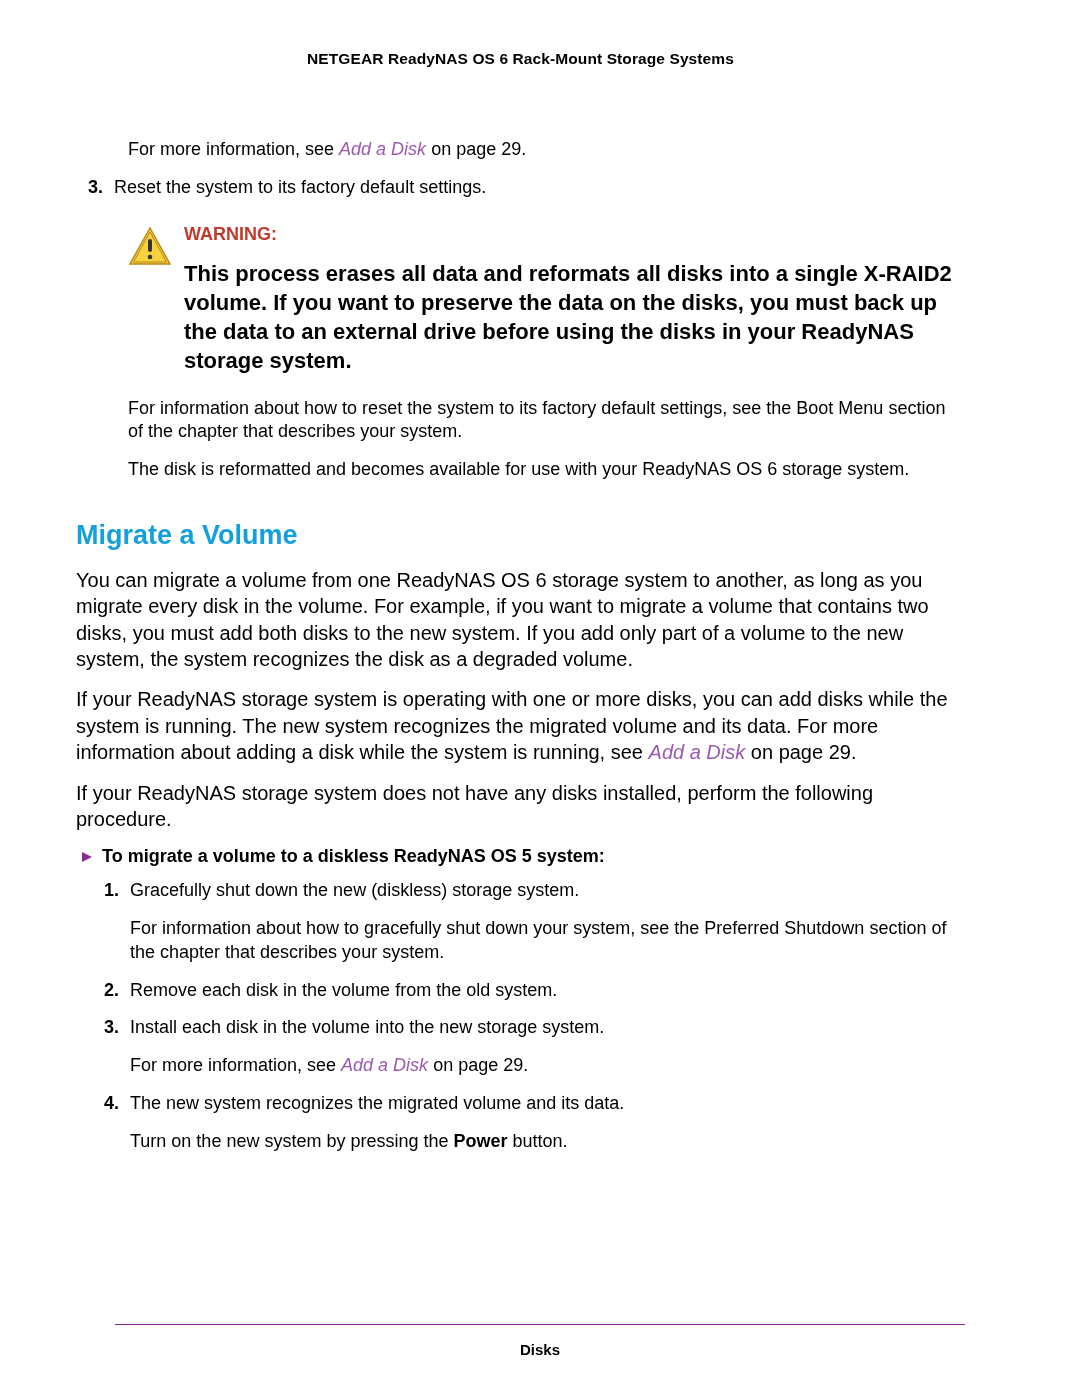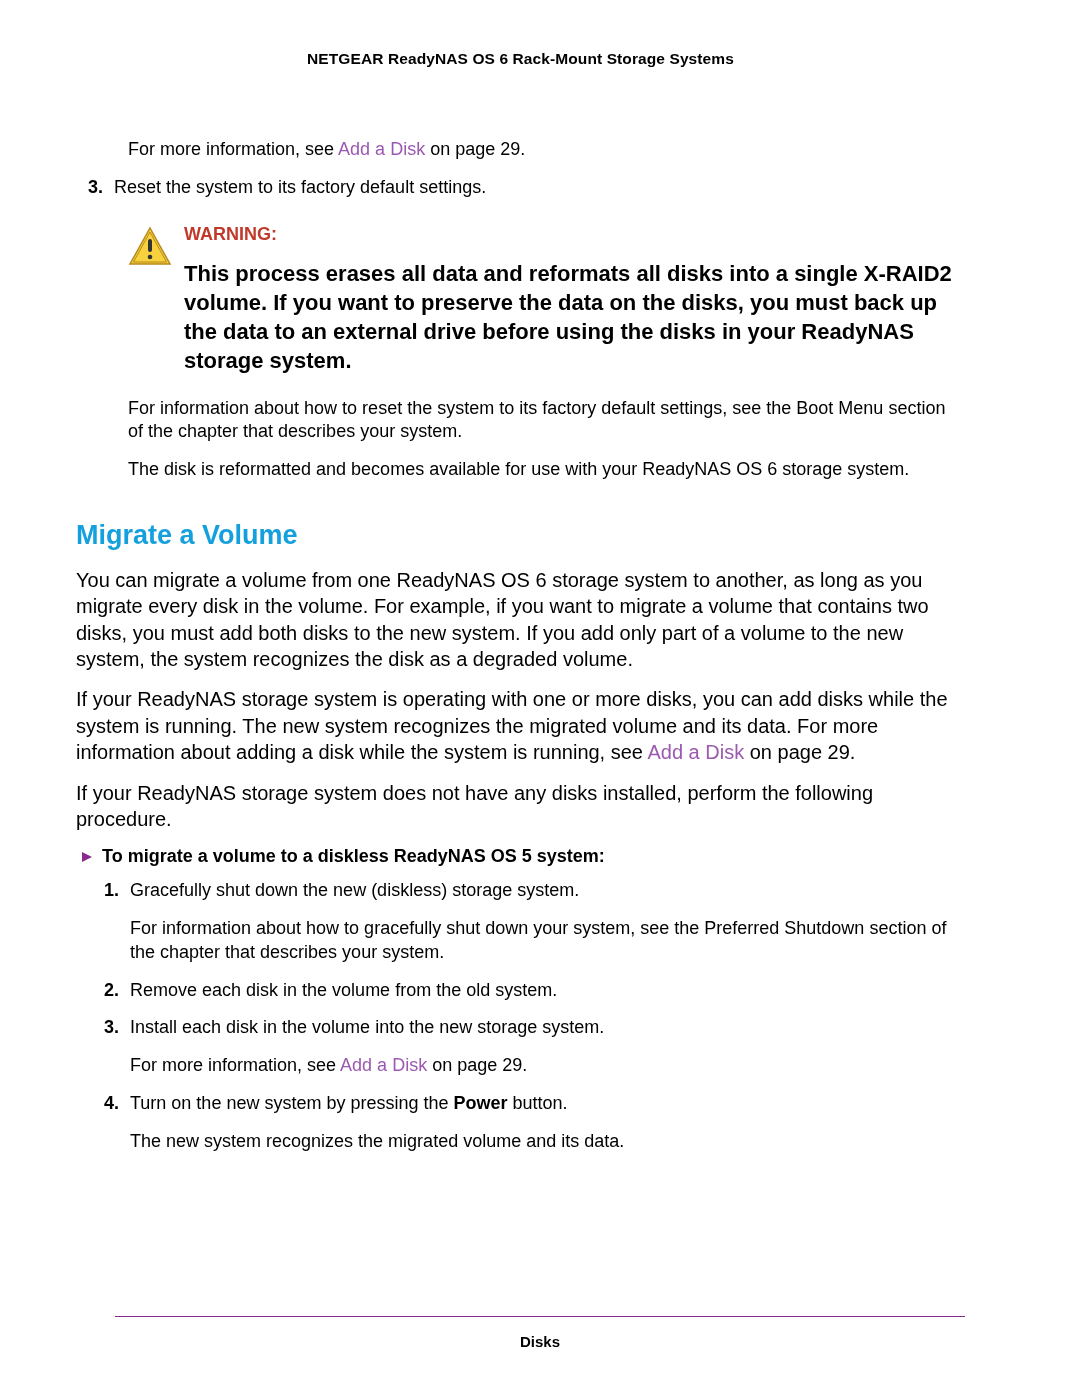--- a/index.html
+++ b/index.html
@@ -40,20 +40,21 @@
     font-weight: bold;
     min-width: 26px;
   }
   .ol-body {
     flex: 1;
   }
   .ol-body > div { margin-bottom: 14px; }
   .ol-body > div:last-child { margin-bottom: 0; }
   .link {
     color: #9b59b0;
+    font-style: italic;
   }
   .warning-block {
     display: flex;
     margin-left: 52px;
     margin-top: 24px;
     margin-bottom: 22px;
   }
   .warning-icon {
     width: 48px;
     flex-shrink: 0;
@@ -102,21 +103,21 @@
   .proc-arrow svg { display:block; }
   .proc-title {
     font-weight: bold;
     font-size: 18px;
   }
   .bold { font-weight: bold; }
   .footer {
     position: absolute;
     left: 115px;
     right: 115px;
-    bottom: 44px;
+    bottom: 36px;
   }
   .footer-rule {
     height: 1px;
     background: #8a2a8f;
     margin-bottom: 14px;
   }
   .footer-text {
     text-align: center;
     font-size: 15px;
     font-weight: bold;
@@ -202,24 +203,24 @@
       <div>Install each disk in the volume into the new storage system.</div>
       <div>
         <span>For more information, see </span><span class="link">Add a Disk</span><span> on page 29.</span>
       </div>
     </div>
   </div>
 
   <div class="ol-item body-text" style="margin-left:28px;">
     <div class="ol-num">4.</div>
     <div class="ol-body">
+      <div>The new system recognizes the migrated volume and its data.</div>
       <div>
         <span>Turn on the new system by pressing the </span><span class="bold">Power</span><span> button.</span>
       </div>
-      <div>The new system recognizes the migrated volume and its data.</div>
     </div>
   </div>
 
   <div class="footer">
     <div class="footer-rule"></div>
     <div class="footer-text">
       <div>Disks</div>
     </div>
   </div>
 

